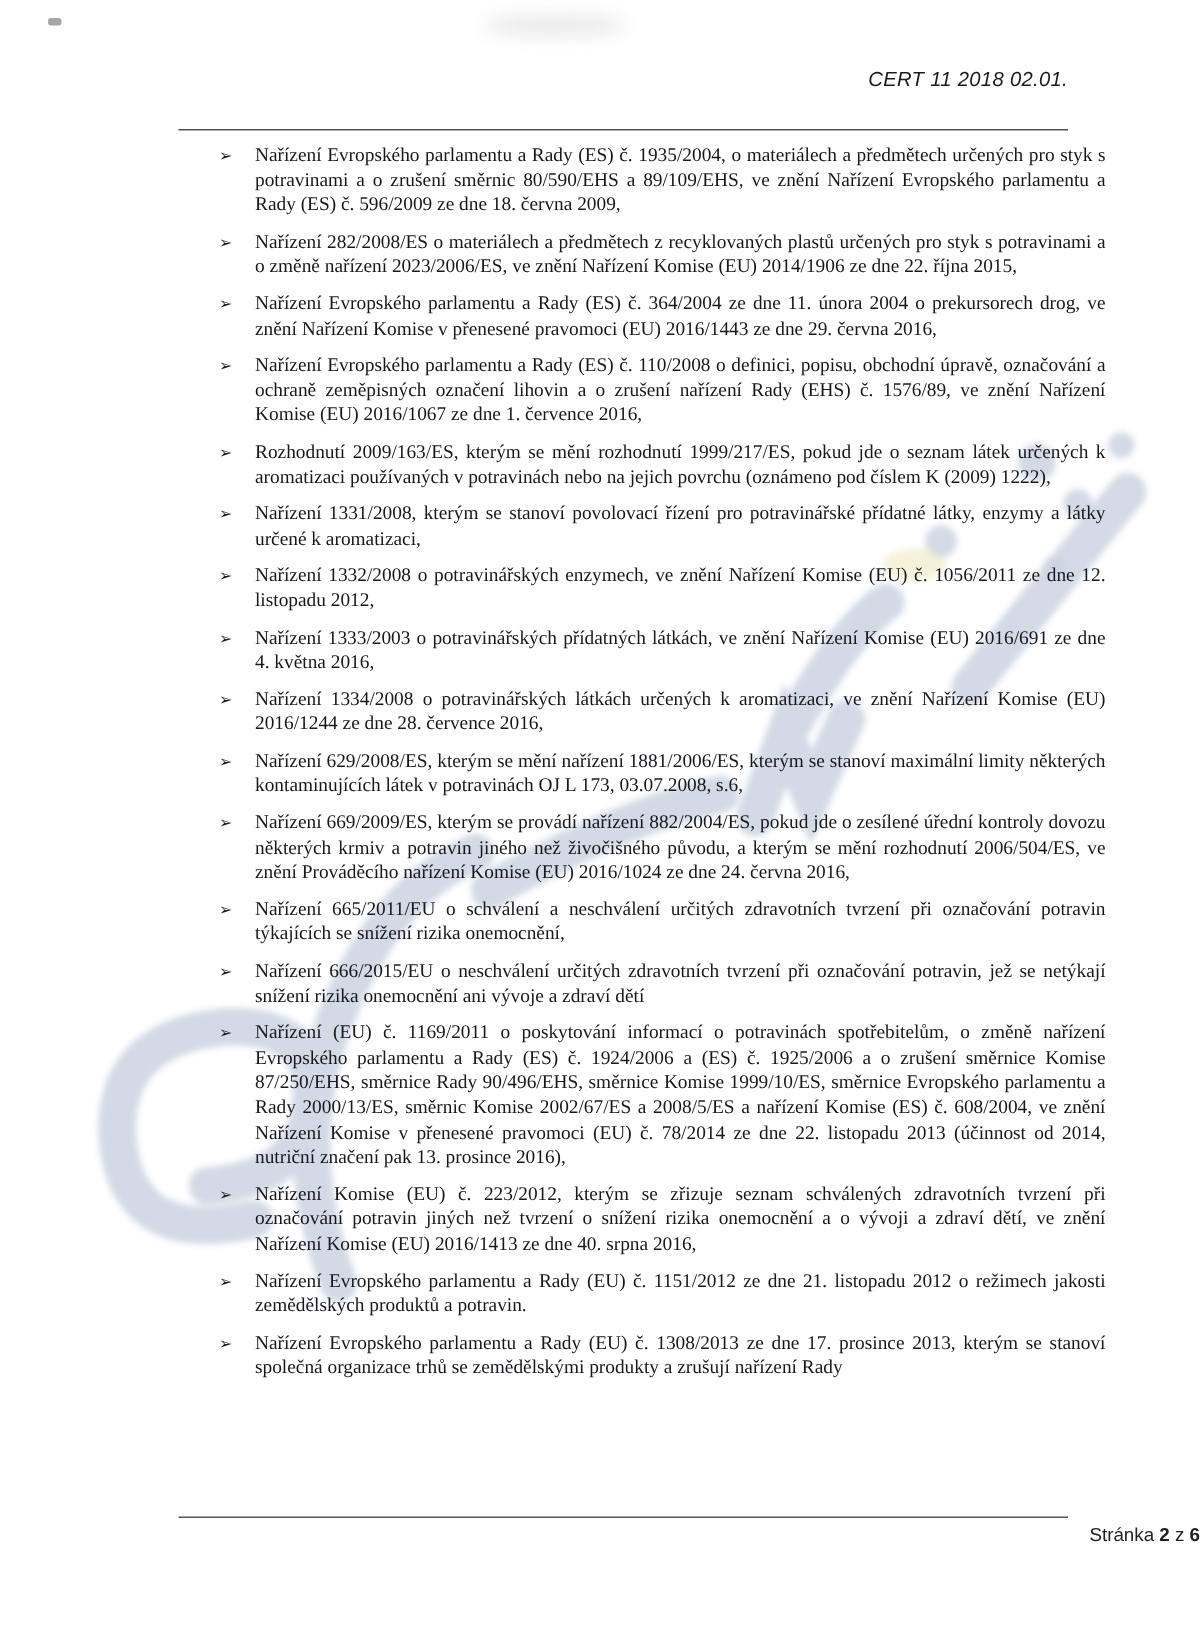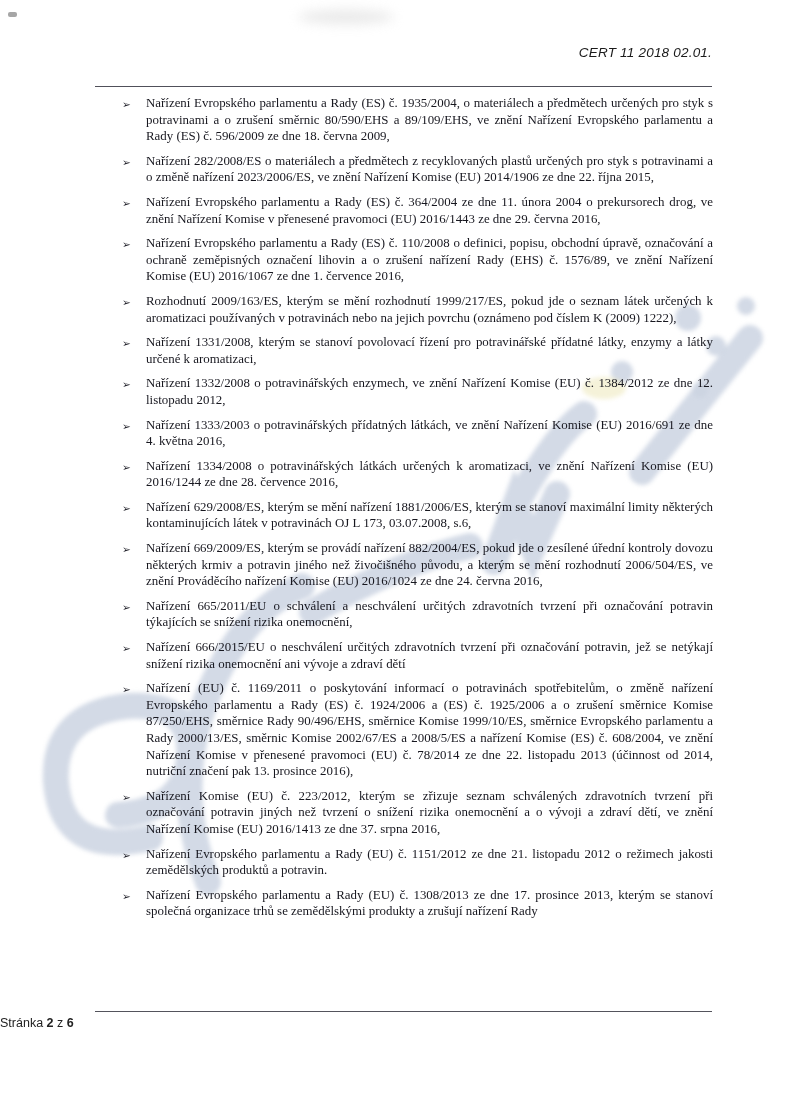--- a/index.html
+++ b/index.html
@@ -2,41 +2,41 @@
 <html style="--wm: #ccd4e2; --wm2: #ece7ba;"><head>
 <meta charset="utf-8">
 <style>
   html,body{margin:0;padding:0;}
   body{
     width:800px;height:1100px;position:relative;overflow:hidden;
     background:#ffffff;
     font-family:"Liberation Serif",serif;
     color:#17171f;
   }
-  .page{position:absolute;inset:0;}
+  .page{position:absolute;inset:0;margin-left:24px;}
   .speck{position:absolute;left:8px;top:12px;width:9px;height:5px;background:#888;border-radius:2px;opacity:.75;}
   .smudge{position:absolute;left:298px;top:10px;width:96px;height:14px;background:#d8d8d8;border-radius:50%;filter:blur(6px);opacity:.55;}
   .header{
     position:absolute;top:45px;left:95px;right:88px;text-align:right;
     font-family:"Liberation Sans",sans-serif;font-style:italic;
     font-size:13.5px;color:#1b1b1b;letter-spacing:.2px;
   }
   .hrule{position:absolute;top:86px;left:95px;right:88px;border-top:1.4px solid #50505a;}
   .wm{position:absolute;inset:0;pointer-events:none;filter:blur(2px);z-index:0;}
   .list{position:absolute;top:95px;left:122px;width:591px;z-index:1;}
   .item{display:flex;margin-bottom:8px;}
   .bullet{
     flex:0 0 24px;font-family:"DejaVu Sans",sans-serif;
     font-size:10.5px;line-height:16.6px;color:#1d1d26;padding-top:1px;
   }
   .itext{flex:1 1 auto;font-size:12.9px;line-height:16.6px;text-align:justify;}
   .itext .b{font-weight:normal;}
   .frule{position:absolute;top:1011px;left:95px;right:88px;border-top:1.4px solid #54545c;}
   .footer{
-    position:absolute;top:1016px;left:0;right:0;text-align:left;
+    position:absolute;top:1016px;left:0;right:0;text-align:right;
     font-family:"Liberation Sans",sans-serif;font-size:12.5px;color:#222;z-index:1;
   }
   .footer .b{font-weight:bold;}
 </style>
 </head>
 <body>
 
 <div class="page">
 
   <div class="speck"></div>
@@ -87,21 +87,21 @@
       <div class="item">
         <span class="bullet">➢</span>
         <div class="itext"><span class="b">Rozhodnutí 2009/163/ES</span><span>, kterým se mění rozhodnutí 1999/217/ES, pokud jde o seznam látek určených k aromatizaci používaných v potravinách nebo na jejich povrchu (oznámeno pod číslem K (2009) 1222),</span></div>
       </div>
       <div class="item">
         <span class="bullet">➢</span>
         <div class="itext"><span class="b">Nařízení 1331/2008,</span><span> kterým se stanoví povolovací řízení pro potravinářské přídatné látky, enzymy a látky určené k aromatizaci,</span></div>
       </div>
       <div class="item">
         <span class="bullet">➢</span>
-        <div class="itext"><span class="b">Nařízení 1332/2008</span><span> o potravinářských enzymech, ve znění Nařízení Komise (EU) č. </span><span class="b">1384/2012</span><span> ze dne 12. listopadu 2012,</span></div>
+        <div class="itext"><span class="b">Nařízení 1332/2008</span><span> o potravinářských enzymech, ve znění Nařízení Komise (EU) č. </span><span class="b">1056/2011</span><span> ze dne 12. listopadu 2012,</span></div>
       </div>
       <div class="item">
         <span class="bullet">➢</span>
         <div class="itext"><span class="b">Nařízení 1333/2003</span><span> o potravinářských přídatných látkách, ve znění Nařízení Komise (EU) </span><span class="b">2016/691</span><span> ze dne 4. května 2016,</span></div>
       </div>
       <div class="item">
         <span class="bullet">➢</span>
         <div class="itext"><span class="b">Nařízení 1334/2008</span><span> o potravinářských látkách určených k aromatizaci, ve znění Nařízení Komise (EU) </span><span class="b">2016/1244</span><span> ze dne 28. července 2016,</span></div>
       </div>
       <div class="item">
@@ -119,21 +119,21 @@
       <div class="item">
         <span class="bullet">➢</span>
         <div class="itext"><span class="b">Nařízení 666/2015/EU</span><span> o neschválení určitých zdravotních tvrzení při označování potravin, jež se netýkají snížení rizika onemocnění ani vývoje a zdraví dětí</span></div>
       </div>
       <div class="item">
         <span class="bullet">➢</span>
         <div class="itext"><span class="b">Nařízení (EU) č. 1169/2011</span><span> o poskytování informací o potravinách spotřebitelům, o změně nařízení Evropského parlamentu a Rady (ES) č. 1924/2006 a (ES) č. 1925/2006 a o zrušení směrnice Komise 87/250/EHS, směrnice Rady 90/496/EHS, směrnice Komise 1999/10/ES, směrnice Evropského parlamentu a Rady 2000/13/ES, směrnic Komise 2002/67/ES a 2008/5/ES a nařízení Komise (ES) č. 608/2004, ve znění Nařízení Komise v přenesené pravomoci (EU) č. </span><span class="b">78/2014</span><span> ze dne 22. listopadu 2013 (účinnost od 2014, nutriční značení pak 13. prosince 2016),</span></div>
       </div>
       <div class="item">
         <span class="bullet">➢</span>
-        <div class="itext"><span class="b">Nařízení Komise (EU) č. 223/2012,</span><span> kterým se zřizuje seznam schválených zdravotních tvrzení při označování potravin jiných než tvrzení o snížení rizika onemocnění a o vývoji a zdraví dětí, ve znění Nařízení Komise (EU) </span><span class="b">2016/1413</span><span> ze dne 37. srpna 2016,</span></div>
+        <div class="itext"><span class="b">Nařízení Komise (EU) č. 223/2012,</span><span> kterým se zřizuje seznam schválených zdravotních tvrzení při označování potravin jiných než tvrzení o snížení rizika onemocnění a o vývoji a zdraví dětí, ve znění Nařízení Komise (EU) </span><span class="b">2016/1413</span><span> ze dne 40. srpna 2016,</span></div>
       </div>
       <div class="item">
         <span class="bullet">➢</span>
         <div class="itext"><span class="b">Nařízení Evropského parlamentu a Rady (EU) č. 1151/2012</span><span> ze dne 21. listopadu 2012 o režimech jakosti zemědělských produktů a potravin.</span></div>
       </div>
       <div class="item">
         <span class="bullet">➢</span>
         <div class="itext"><span class="b">Nařízení Evropského parlamentu a Rady (EU) č. 1308/2013</span><span> ze dne 17. prosince 2013, kterým se stanoví společná organizace trhů se zemědělskými produkty a zrušují nařízení Rady</span></div>
       </div>
     </div>

